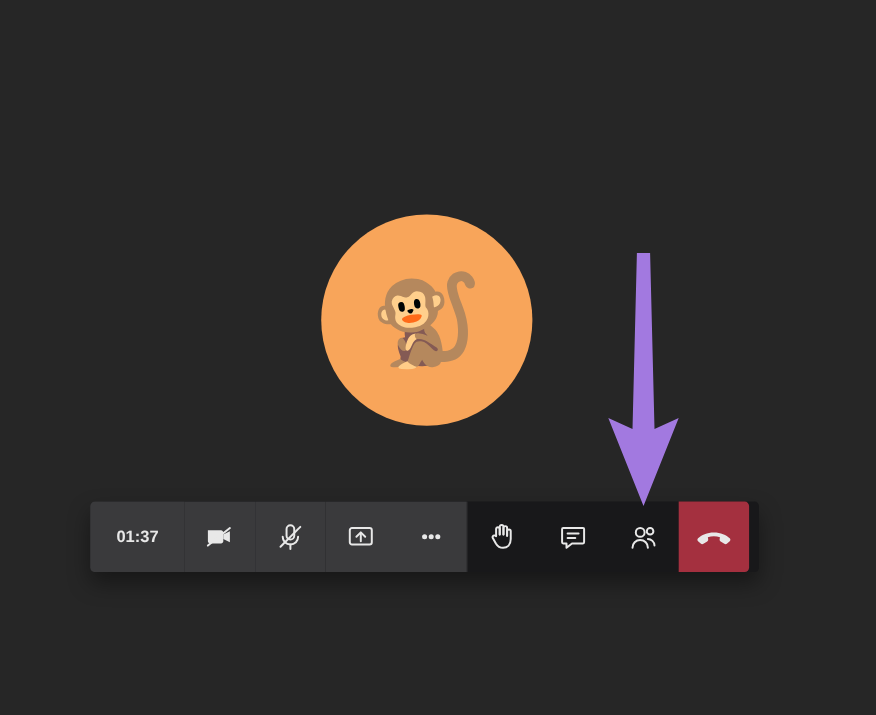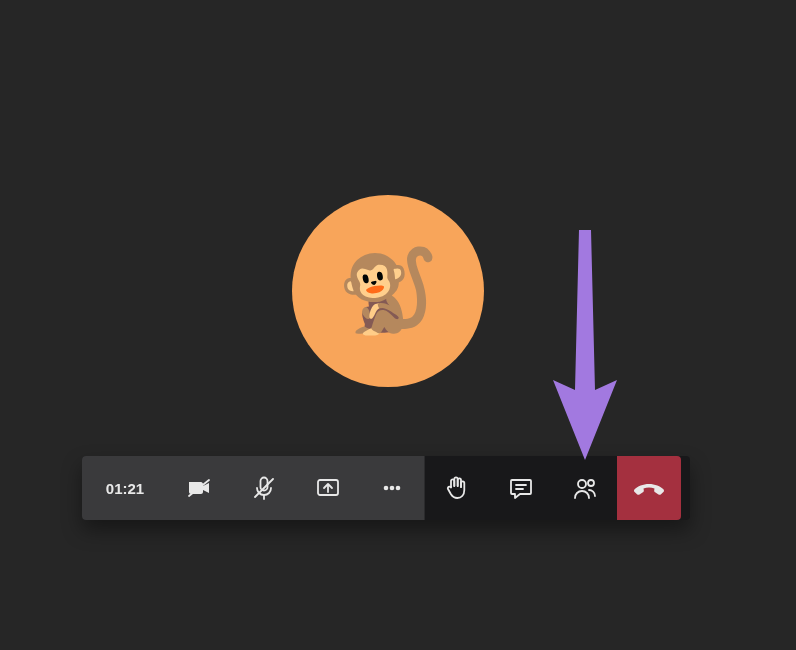--- a/index.html
+++ b/index.html
@@ -46,21 +46,21 @@
 </head>
 <body>
 
 <div class="avatar">
   <span>🐒</span>
 </div>
 
 <div class="toolbar">
 
   <div class="cell timer">
-    <span>01:21</span>
+    <span>01:37</span>
   </div>
 
   <div class="cell darker">
     <span>
       <svg width="28" height="28" viewBox="0 0 28 28">
         <path class="ico-fill" d="M3 8h12c1 0 2 1 2 2v8c0 1-1 2-2 2H5c-1 0-2-1-2-2V8z"></path>
         <path class="ico-fill" d="M17 12l6-3v10l-6-3z"></path>
         <line class="ico" x1="3" y1="22" x2="23" y2="6" stroke-width="2.5"></line>
       </svg>
     </span>

